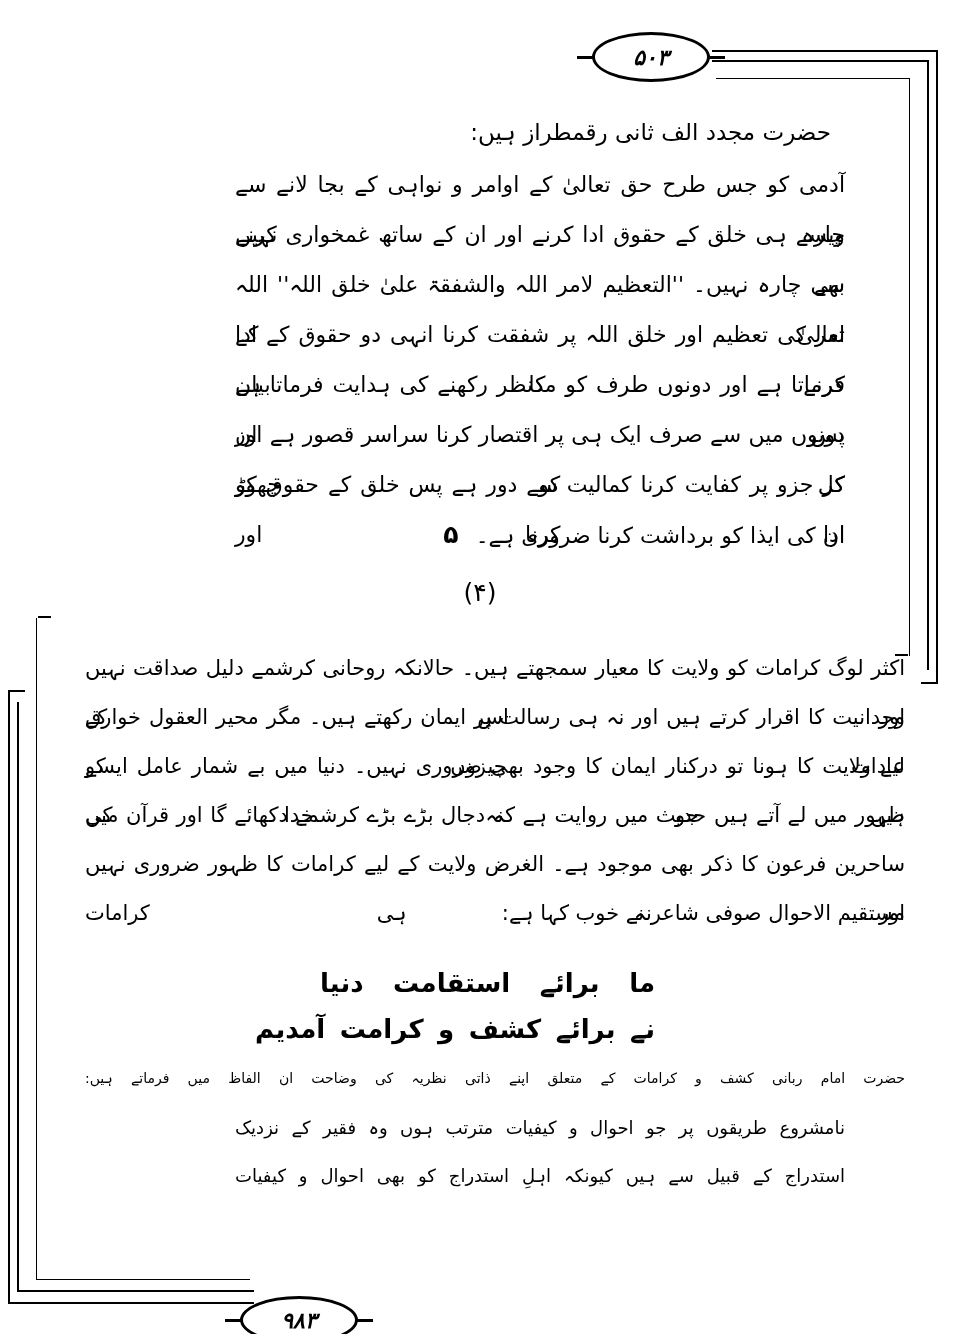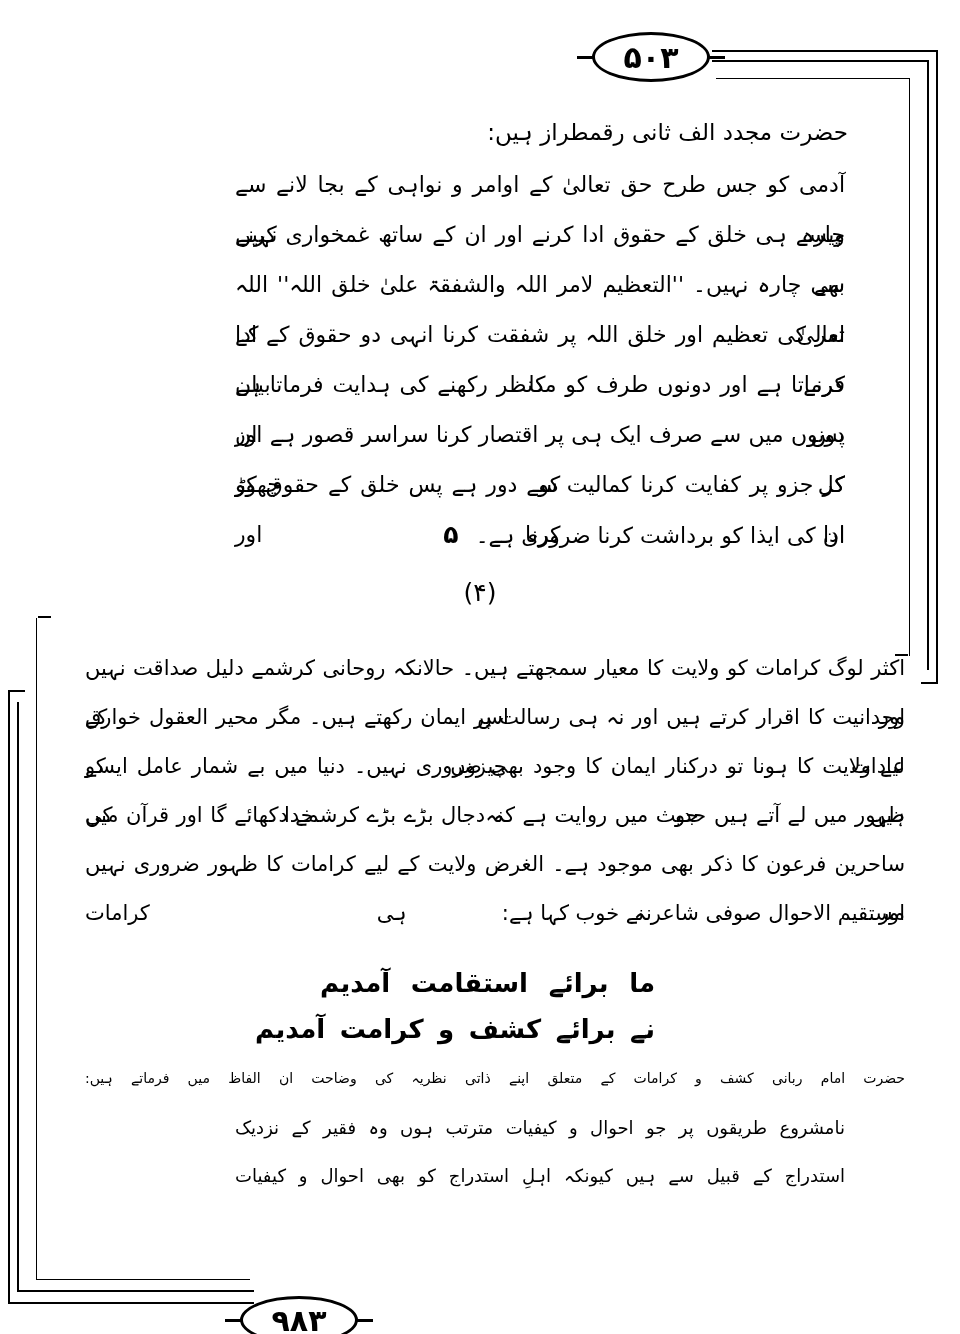--- a/index.html
+++ b/index.html
@@ -32,41 +32,42 @@
 
   
   .badge {
     position: absolute;
     background: #fff;
     border: 3px solid #000;
     border-radius: 50%;
     display: flex;
     align-items: center;
     justify-content: center;
-    font-size: 30px;
+    font-size: 22px;
     font-weight: bold;
     z-index: 3;
+    font-style: italic;
   }
   .badge::before, .badge::after {
     content: "";
     position: absolute;
     top: 50%;
     margin-top: -1.5px;
     width: 17px;
     height: 3px;
     background: #000;
   }
   .badge::before { right: -18px; }
   .badge::after  { left: -18px; }
   .top-badge    { left: 592px; top: 32px;   width: 118px; height: 50px; }
   .bottom-badge { left: 240px; top: 1262px; width: 118px; height: 48px; margin-top: 34px; }
 
   
   .heading {
-    position: absolute; top: 112px; right: 112px; left: 300px;
+    position: absolute; top: 112px; right: 129px; left: 300px;
     font-size: 23px; line-height: 40px; text-align: right;
   }
   .quote1 { position: absolute; top: 160px; right: 115px; left: 235px; font-size: 22px; }
   .quote1 .qline { height: 50px; line-height: 50px; text-align: justify; text-align-last: justify; }
   .quote2 { position: absolute; top: 1104px; right: 115px; left: 235px; font-size: 18px; }
   .quote2 .qline { height: 48px; line-height: 48px; text-align: justify; text-align-last: justify; }
   .qline.last { text-align-last: right; }
   .fn { font-weight: 900; font-size: 25px; margin-right: 10px; }
 
   .marker { position: absolute; top: 574px; left: 0; right: 0; text-align: center; font-size: 25px; line-height: 38px; }
@@ -130,21 +131,21 @@
   <div class="para">
     <div class="pline">اکثر لوگ کرامات کو ولایت کا معیار سمجھتے ہیں۔ حالانکہ روحانی کرشمے دلیل صداقت نہیں اور اس کے</div>
     <div class="pline">وحدانیت کا اقرار کرتے ہیں اور نہ ہی رسالت پر ایمان رکھتے ہیں۔ مگر محیر العقول خوارق عادات چیزوں کو</div>
     <div class="pline">لیے ولایت کا ہونا تو درکنار ایمان کا وجود بھی ضروری نہیں۔ دنیا میں بے شمار عامل ایسے ہیں جو نہ خدا کی</div>
     <div class="pline">ظہور میں لے آتے ہیں حدیث میں روایت ہے کہ دجال بڑے بڑے کرشمے دکھائے گا اور قرآن میں</div>
     <div class="pline">ساحرین فرعون کا ذکر بھی موجود ہے۔ الغرض ولایت کے لیے کرامات کا ظہور ضروری نہیں اور نہ ہی کرامات</div>
     <div class="pline last">مستقیم الاحوال صوفی شاعر نے خوب کہا ہے:</div>
   </div>
 
   <div class="verse">
-    <div class="vline v1">ما برائے استقامت آمدیم</div>
+    <div class="vline v1">ما برائے استقامت دنیا</div>
     <div class="vline v2">نے برائے کشف و کرامت آمدیم</div>
   </div>
 
   <div class="intro">حضرت امام ربانی کشف و کرامات کے متعلق اپنے ذاتی نظریہ کی وضاحت ان الفاظ میں فرماتے ہیں:</div>
 
   <div class="quote2">
     <div class="qline">نامشروع طریقوں پر جو احوال و کیفیات مترتب ہوں وہ فقیر کے نزدیک</div>
     <div class="qline">استدراج کے قبیل سے ہیں کیونکہ اہلِ استدراج کو بھی احوال و کیفیات</div>
   </div>
 

